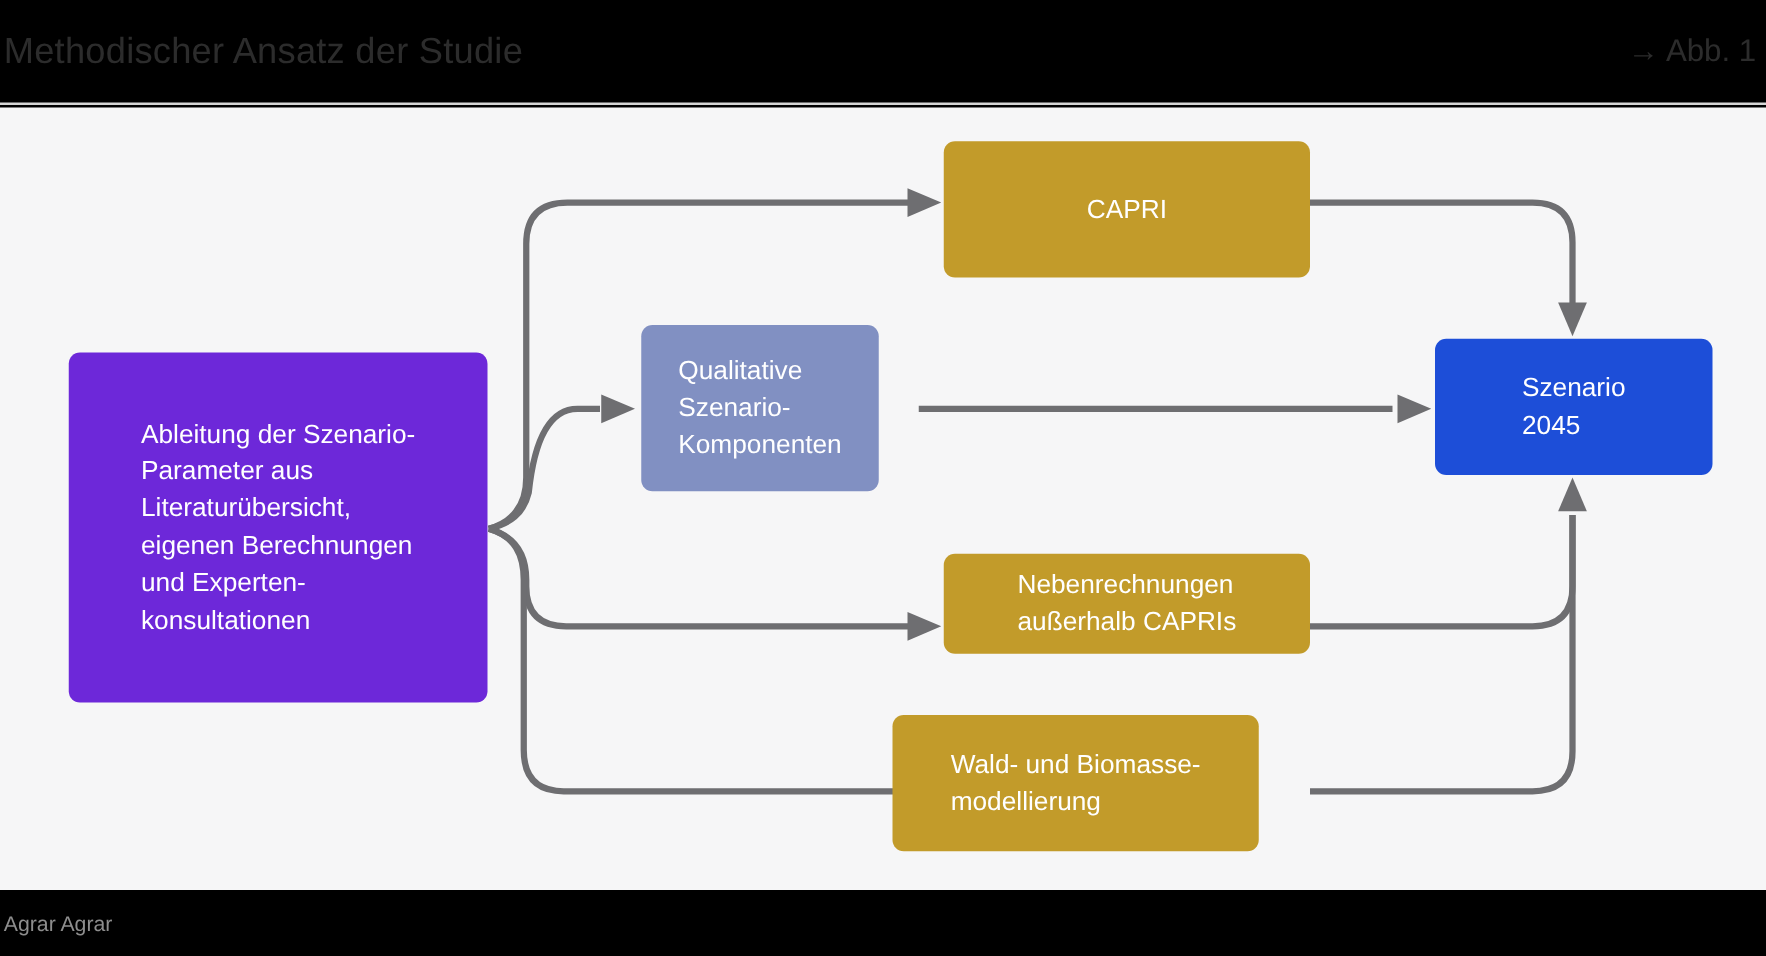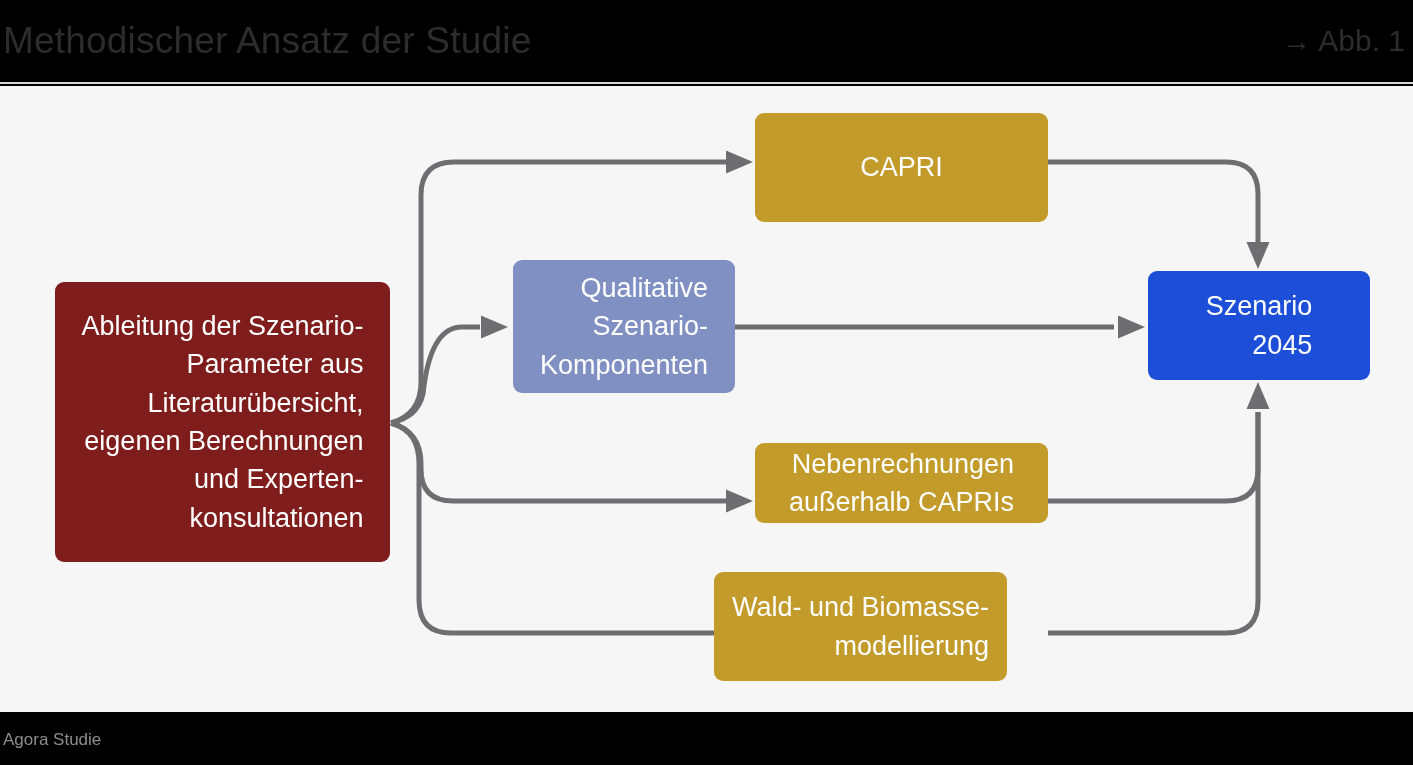--- a/index.html
+++ b/index.html
@@ -19,26 +19,26 @@
     position: absolute; left: 0; top: 0;
     width: 1413px; height: 84px;
     background: #000000;
     border-bottom: 2px solid #d6d6d6;
     display: flex; align-items: center; justify-content: space-between;
     box-sizing: border-box;
     padding: 0 8px 0 3px;
   }
   .topbar h1 {
     margin: 0;
-    font-size: 37px; font-weight: 400;
+    font-size: 29px; font-weight: 400;
     color: #2c2c2c;
     letter-spacing: 0.2px;
   }
   .figref {
-    font-size: 30px; font-weight: 400;
+    font-size: 25px; font-weight: 400;
     color: #2c2c2c;
     white-space: nowrap;
   }
   
   .canvas {
     position: absolute; left: 0; top: 86px;
     width: 1413px; height: 626px;
     background: #f6f6f7;
   }
   .connectors {
@@ -48,31 +48,31 @@
   .connectors path {
     fill: none;
     stroke: #6e6e71;
     stroke-width: 5;
   }
   .connectors polygon { fill: #6e6e71; stroke: none; }
   
   .node {
     position: absolute;
     display: flex; align-items: center; justify-content: center;
-    text-align: right;
+    text-align: left;
     color: #ffffff;
-    font-size: 27px;
+    font-size: 21px;
     line-height: 1.42;
     border-radius: 9px;
     box-sizing: border-box;
     white-space: pre-line;
   }
-  .node-source    { left: 55px;   top: 196px; width: 335px; height: 280px; background: #7f1d1d; }
+  .node-source    { left: 55px;   top: 196px; width: 335px; height: 280px; background: #6d28d9; }
   .node-capri     { left: 755px;  top: 27px;  width: 293px; height: 109px; background: #c29b2a; }
-  .node-qual      { left: 513px;  top: 174px; width: 222px; height: 133px; background: #8190c2; }
+  .node-qual      { left: 513px;  top: 174px; width: 190px; height: 133px; background: #8190c2; }
   .node-neben     { left: 755px;  top: 357px; width: 293px; height: 80px; background: #c29b2a; }
   .node-wald      { left: 714px;  top: 486px; width: 293px; height: 109px; background: #c29b2a; }
   .node-szenario  { left: 1148px; top: 185px; width: 222px; height: 109px; background: #1d4ed8; }
   
   .bottombar {
     position: absolute; left: 0; top: 714px;
     width: 1413px; height: 51px;
     background: #000000;
     display: flex; align-items: center;
     box-sizing: border-box;
@@ -151,16 +151,16 @@
     </div>
 
     <div class="node node-szenario">
       <span>Szenario
 2045</span>
     </div>
 
   </main>
 
   <footer class="bottombar">
-    <span>Agora Studie</span>
+    <span>Agrar Agrar</span>
   </footer>
 
 </div>
 
 </body></html>

